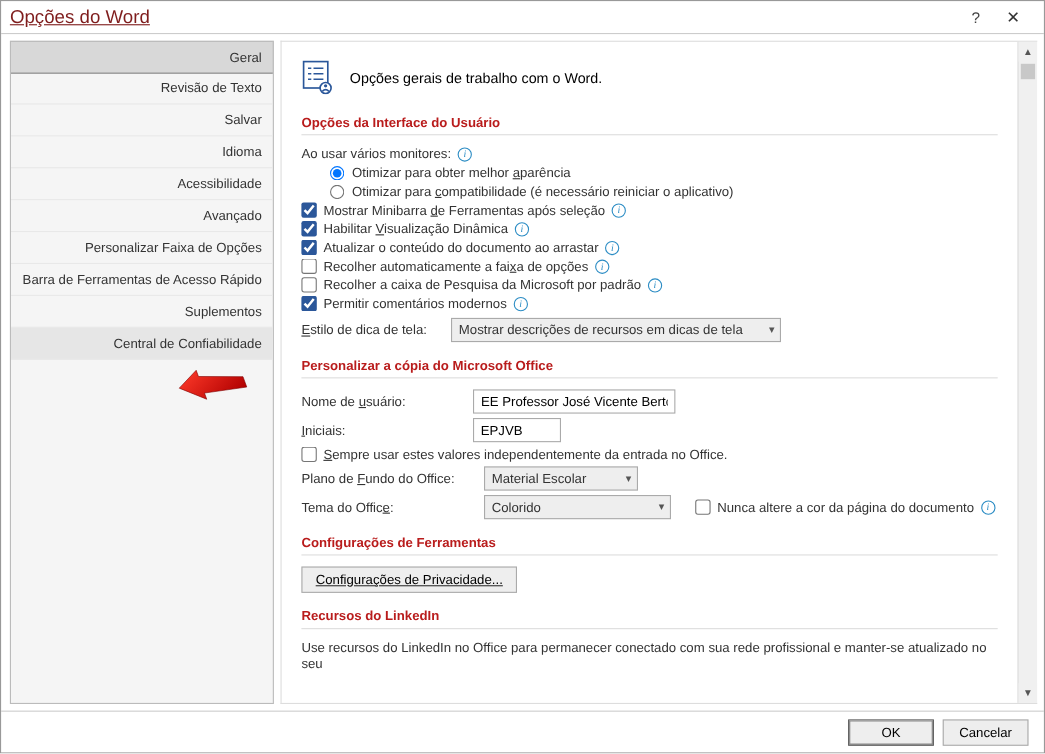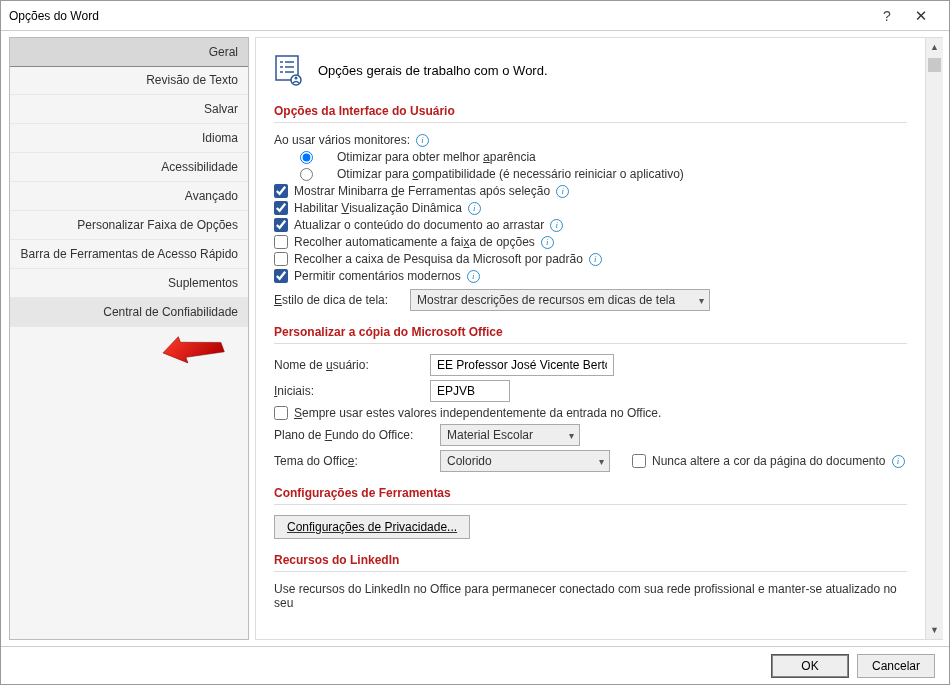--- a/index.html
+++ b/index.html
@@ -1,39 +1,39 @@
 <!DOCTYPE html>
 <html><head>
 <meta charset="utf-8">
 <style>
   * { box-sizing: border-box; font-family: "Segoe UI", sans-serif; }
   body { margin: 0; background: #fff; font-size: 12px; color: #333; }
   .window { width: 950px; height: 685px; border: 1px solid #999; display: flex; flex-direction: column; position: relative; background:#fff; }
   .titlebar { height: 30px; display: flex; align-items: center; padding: 0 8px; border-bottom: 1px solid #ccc; }
-  .titlebar .title { flex: 1; font-size: 12px; color: #000000; }
+  .titlebar .title { flex: 1; font-size: 17px; color: #7f1d1d; text-decoration: underline; }
   .titlebar .help { width: 28px; text-align: center; font-size: 14px; color:#444; cursor:default; }
   .titlebar .close { width: 40px; text-align: center; font-size: 15px; color:#333; cursor:default; }
   .body { flex: 1; display: flex; overflow: hidden; }
   .sidebar { width: 240px; border: 1px solid #bbb; margin: 6px 4px 6px 8px; background: #f5f5f5; overflow: hidden; }
   .sidebar-item { padding: 7px 10px; border-bottom: 1px solid #e8e8e8; cursor: default; text-align: right; }
   .sidebar-item.selected { background: #d8d8d8; border: 1px solid #888; margin:-1px; }
   .sidebar-item.hovered { background: #e6e6e6; }
   .content-wrap { flex:1; display:flex; margin:6px 6px 6px 2px; border:1px solid #ddd; border-right:none; overflow:hidden; position:relative;}
   .content { flex: 1; padding: 8px 18px 0 18px; overflow: hidden; position:relative; }
   .scrolltrack { width:18px; background:#f0f0f0; border-left:1px solid #ddd; position:relative; }
   .scrollthumb { position:absolute; top:2px; left:2px; right:2px; height:20px; background:#c8c8c8; }
   .scrollbtn { position:absolute; left:0; right:0; height:18px; text-align:center; font-size:9px; color:#555; line-height:18px; background:#f0f0f0;}
   .scrollbtn.top{top:0;} .scrollbtn.bot{bottom:0;}
   .header-row { display:flex; align-items:center; gap:12px; margin:8px 0 18px 0; }
   .header-icon { width:32px; height:32px; }
   .header-text { color:#000000; font-size:13px; }
   .section-title { font-weight:600; margin: 14px 0 2px 0; color:#b91c1c; }
   .divider { border-top:1px solid #ddd; margin: 4px 0 10px 0; }
   .row { display:flex; align-items:center; gap:6px; margin:3px 0; }
-  .radio { display:flex; align-items:flex-end; gap:24px; margin:3px 0 3px 26px; }
+  .radio { display:flex; align-items:flex-end; gap:7px; margin:3px 0 3px 26px; }
   .radio input { margin:0; }
   .check { display:flex; align-items:center; gap:6px; margin:3px 0 3px 0; }
   .check input { margin:0; accent-color:#2b579a; width:14px; height:14px;}
   .info-icon { display:inline-flex; width:13px; height:13px; border:1px solid #2b8cc4; border-radius:50%; color:#2b8cc4; font-size:9px; align-items:center; justify-content:center; font-style:italic; font-family:serif; }
   .label-col { width: 150px; }
   .label-col2 { width: 160px; }
   .txt { border:1px solid #aaa; padding:2px 6px; height:22px; font-size:12px; }
   .combo { border:1px solid #aaa; background:#eee; padding:2px 22px 2px 6px; height:22px; font-size:12px; position:relative; display:inline-flex; align-items:center; min-width:120px; }
   .combo::after { content:"▾"; position:absolute; right:5px; font-size:10px; color:#555; }
   .btn { border:1px solid #aaa; background:#eee; padding:4px 12px; font-size:12px; cursor:default; }

